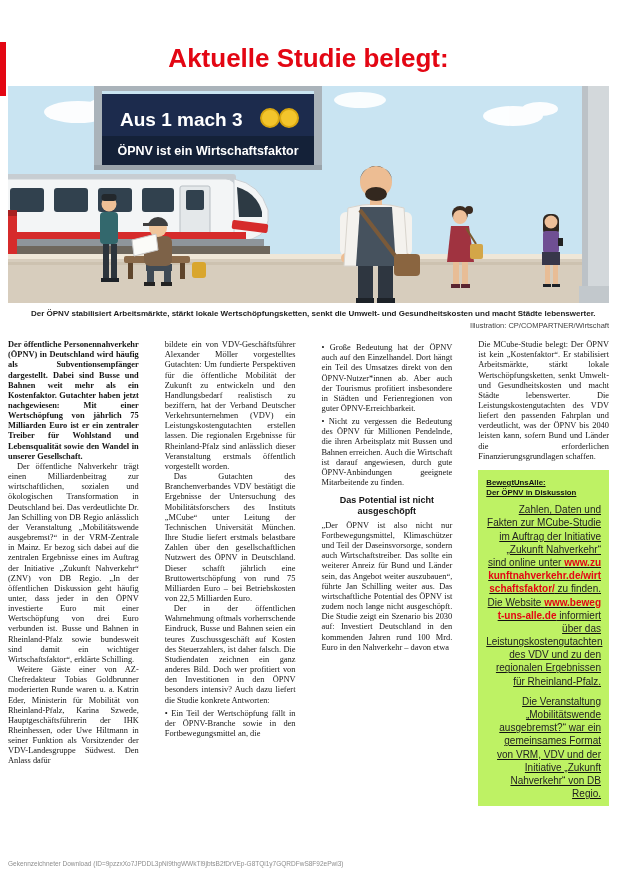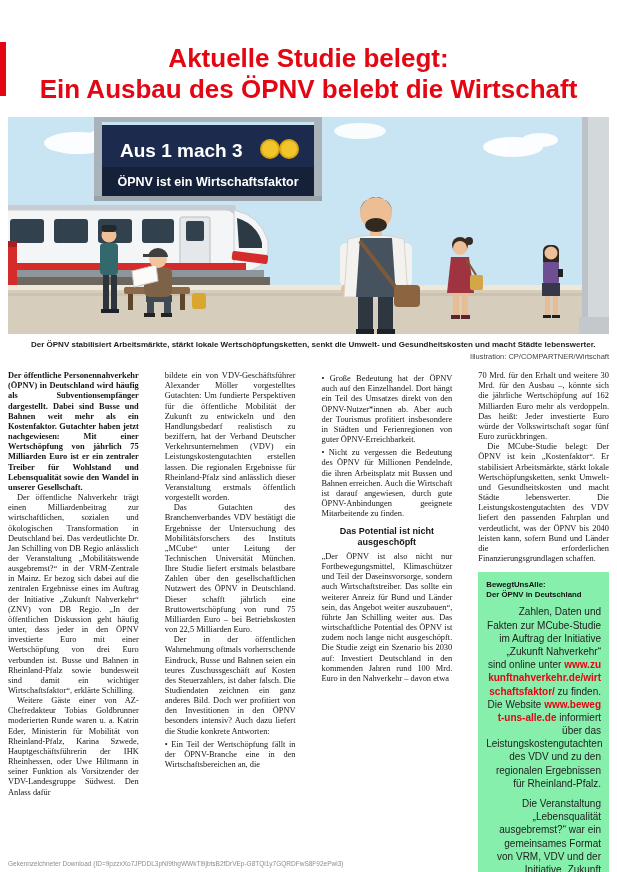--- a/index.html
+++ b/index.html
@@ -39,43 +39,43 @@
   .para.lead { font-weight:bold; }
   .para.bullet { text-indent:0; margin-top:3px; }
   .para.subhead {
     text-indent:0; font-family:"Liberation Sans", sans-serif;
     font-weight:bold; font-size:9px; line-height:1.2; text-align:center;
     margin:7px 0 4px;
   }
   .para.subhead + .para { text-indent:0; }
 
   .infobox {
-    background:#86efac; margin-top:8px; padding:8px 8px 6px;
+    background:#bef264; margin-top:8px; padding:8px 8px 6px;
     font-family:"Liberation Sans", sans-serif;
+    text-decoration:underline;
   }
   .ib-head { font-weight:bold; font-size:7.8px; line-height:1.3; margin:0 0 5px; color:#111; }
   .ib-para { font-size:10px; line-height:1.32; margin:0 0 7px; color:#222; text-align:right; }
   .ib-para:last-child { margin-bottom:0; }
   .link { color:#e30613; font-weight:bold; cursor:pointer; word-break:break-all; }
 
   .footer {
     position:absolute; left:8px; bottom:5px;
     font-family:"Liberation Sans", sans-serif; font-size:6.5px; color:#8d8d8d;
     white-space:nowrap;
   }
 </style>
 </head>
 <body>
 
 <div class="page">
 
   <div class="edge-mark"></div>
 
   <h1 class="headline h1a">Aktuelle Studie belegt:</h1>
-  <h1 class="headline h1b">Ein Ausbau des ÖPNV belebt die Wirtschaft</h1>
 
   <div class="illustration">
     <svg viewBox="0 0 601 217" preserveAspectRatio="none">
 
       <rect x="0" y="0" width="601" height="217" fill="#c9e4f2"></rect>
 
       <g fill="#ffffff" opacity="0.95">
         <ellipse cx="70" cy="26" rx="34" ry="11"></ellipse>
           <ellipse cx="102" cy="20" rx="22" ry="9"></ellipse>
       </g>
@@ -219,37 +219,36 @@
   <div class="article">
       <div class="col">
         <p class="para lead">Der öffentliche Personennahverkehr (ÖPNV) in Deutschland wird häufig als Subventionsempfänger dargestellt. Dabei sind Busse und Bahnen weit mehr als ein Kostenfaktor. Gutachter haben jetzt nachgewiesen: Mit einer Wertschöpfung von jährlich 75 Milliarden Euro ist er ein zentraler Treiber für Wohlstand und Lebensqualität sowie den Wandel in unserer Gesellschaft.</p>
         <p class="para">Der öffentliche Nahverkehr trägt einen Milliardenbeitrag zur wirtschaftlichen, sozialen und ökologischen Transformation in Deutschland bei. Das verdeutlichte Dr. Jan Schilling von DB Regio anlässlich der Veranstaltung „Mobilitätswende ausgebremst?“ in der VRM-Zentrale in Mainz. Er bezog sich dabei auf die zentralen Ergebnisse eines im Auftrag der Initiative „Zukunft Nahverkehr“ (ZNV) von DB Regio. „In der öffentlichen Diskussion geht häufig unter, dass jeder in den ÖPNV investierte Euro mit einer Wertschöpfung von drei Euro verbunden ist. Busse und Bahnen in Rheinland-Pfalz sowie bundesweit sind damit ein wichtiger Wirtschaftsfaktor“, erklärte Schilling.</p>
         <p class="para">Weitere Gäste einer von AZ-Chefredakteur Tobias Goldbrunner moderierten Runde waren u. a. Katrin Eder, Ministerin für Mobilität von Rheinland-Pfalz, Karina Szwede, Hauptgeschäftsführerin der IHK Rheinhessen, oder Uwe Hiltmann in seiner Funktion als Vorsitzender der VDV-Landesgruppe Südwest. Den Anlass dafür</p>
       </div>
       <div class="col">
         <p class="para">bildete ein von VDV-Geschäftsführer Alexander Möller vorgestelltes Gutachten: Um fundierte Perspektiven für die öffentliche Mobilität der Zukunft zu entwickeln und den Handlungsbedarf realistisch zu beziffern, hat der Verband Deutscher Verkehrsunternehmen (VDV) ein Leistungskostengutachten erstellen lassen. Die regionalen Ergebnisse für Rheinland-Pfalz sind anlässlich dieser Veranstaltung erstmals öffentlich vorgestellt worden.</p>
         <p class="para">Das Gutachten des Branchenverbandes VDV bestätigt die Ergebnisse der Untersuchung des Mobilitätsforschers des Instituts „MCube“ unter Leitung der Technischen Universität München. Ihre Studie liefert erstmals belastbare Zahlen über den gesellschaftlichen Nutzwert des ÖPNV in Deutschland. Dieser schafft jährlich eine Bruttowertschöpfung von rund 75 Milliarden Euro – bei Betriebskosten von 22,5 Milliarden Euro.</p>
         <p class="para">Der in der öffentlichen Wahrnehmung oftmals vorherrschende Eindruck, Busse und Bahnen seien ein teures Zuschussgeschäft auf Kosten des Steuerzahlers, ist daher falsch. Die Studiendaten zeichnen ein ganz anderes Bild. Doch wer profitiert von den Investitionen in den ÖPNV besonders intensiv? Auch dazu liefert die Studie konkrete Antworten:</p>
-        <p class="para bullet">• Ein Teil der Wertschöpfung fällt in der ÖPNV-Branche eine in den Wirtschaftsbereichen an, die</p>
+        <p class="para bullet">• Ein Teil der Wertschöpfung fällt in der ÖPNV-Branche sowie in den Fortbewegungsmittel an, die</p>
       </div>
       <div class="col">
         <p class="para bullet">• Große Bedeutung hat der ÖPNV auch auf den Einzelhandel. Dort hängt ein Teil des Umsatzes direkt von den ÖPNV-Nutzer*innen ab. Aber auch der Tourismus profitiert insbesondere in Städten und Ferienregionen von guter ÖPNV-Erreichbarkeit.</p>
         <p class="para bullet">• Nicht zu vergessen die Bedeutung des ÖPNV für Millionen Pendelnde, die ihren Arbeitsplatz mit Bussen und Bahnen erreichen. Auch die Wirtschaft ist darauf angewiesen, durch gute ÖPNV-Anbindungen geeignete Mitarbeitende zu finden.</p>
         <p class="para subhead">Das Potential ist nicht ausgeschöpft</p>
         <p class="para">„Der ÖPNV ist also nicht nur Fortbewegungsmittel, Klimaschützer und Teil der Daseinsvorsorge, sondern auch Wirtschaftstreiber. Das sollte ein weiterer Anreiz für Bund und Länder sein, das Angebot weiter auszubauen“, führte Jan Schilling weiter aus. Das wirtschaftliche Potential des ÖPNV ist zudem noch lange nicht ausgeschöpft. Die Studie zeigt ein Szenario bis 2030 auf: Investiert Deutschland in den kommenden Jahren rund 100 Mrd. Euro in den Nahverkehr – davon etwa</p>
       </div>
       <div class="col">
-        <p class="para">70 Mrd. für den Erhalt und weitere 30 Mrd. für den Ausbau –, könnte sich die jährliche Wertschöpfung auf 162 Milliarden Euro mehr als verdoppeln. Das heißt: Jeder investierte Euro würde der Volkswirtschaft sogar fünf Euro zurückbringen.</p>
         <p class="para">Die MCube-Studie belegt: Der ÖPNV ist kein „Kostenfaktor“. Er stabilisiert Arbeitsmärkte, stärkt lokale Wertschöpfungsketten, senkt Umwelt- und Gesundheitskosten und macht Städte lebenswerter. Die Leistungskostengutachten des VDV liefert den passenden Fahrplan und verdeutlicht, was der ÖPNV bis 2040 leisten kann, sofern Bund und Länder die erforderlichen Finanzierungsgrundlagen schaffen.</p>
         <div class="infobox">
           <div class="ib-head">
             <div>BewegtUnsAlle:</div>
-            <div>Der ÖPNV in Deutschland</div>
+            <div>Der ÖPNV in Diskussion</div>
           </div>
           <p class="ib-para">Zahlen, Daten und Fakten zur MCube-Studie im Auftrag der Initiative „Zukunft Nahverkehr“ sind online unter <span class="link">www.zukunftnahverkehr.de/wirtschaftsfaktor/</span> zu finden. Die Website <span class="link">www.bewegt-uns-alle.de</span> informiert über das Leistungskostengutachten des VDV und zu den regionalen Ergebnissen für Rheinland-Pfalz.</p>
-          <p class="ib-para">Die Veranstaltung „Lebensqualität ausgebremst?“ war ein gemeinsames Format von VRM, VDV und der Initiative „Zukunft Nahverkehr“ von DB Regio.</p>
+          <p class="ib-para">Die Veranstaltung „Mobilitätswende ausgebremst?“ war ein gemeinsames Format von VRM, VDV und der Initiative „Zukunft Nahverkehr“ von DB Regio.</p>
         </div>
       </div>
     </div>
 
   <div class="footer">Gekennzeichneter Download (ID=9pzzxXo7JPDDL3pNi9thgWWkTl9jbtsB2fDrVEp-G8TQi1y7GQRDFwS8F92ePwi3)</div>
 
 </div>
 
 </body></html>

